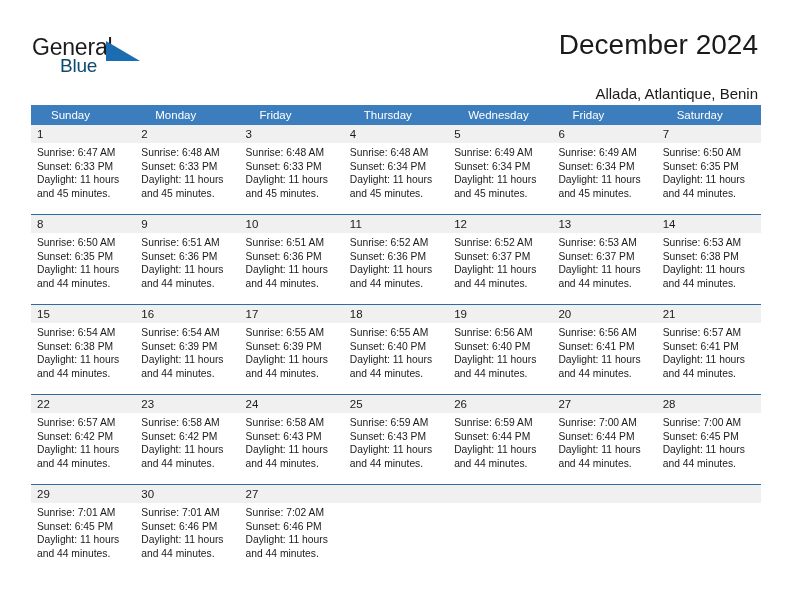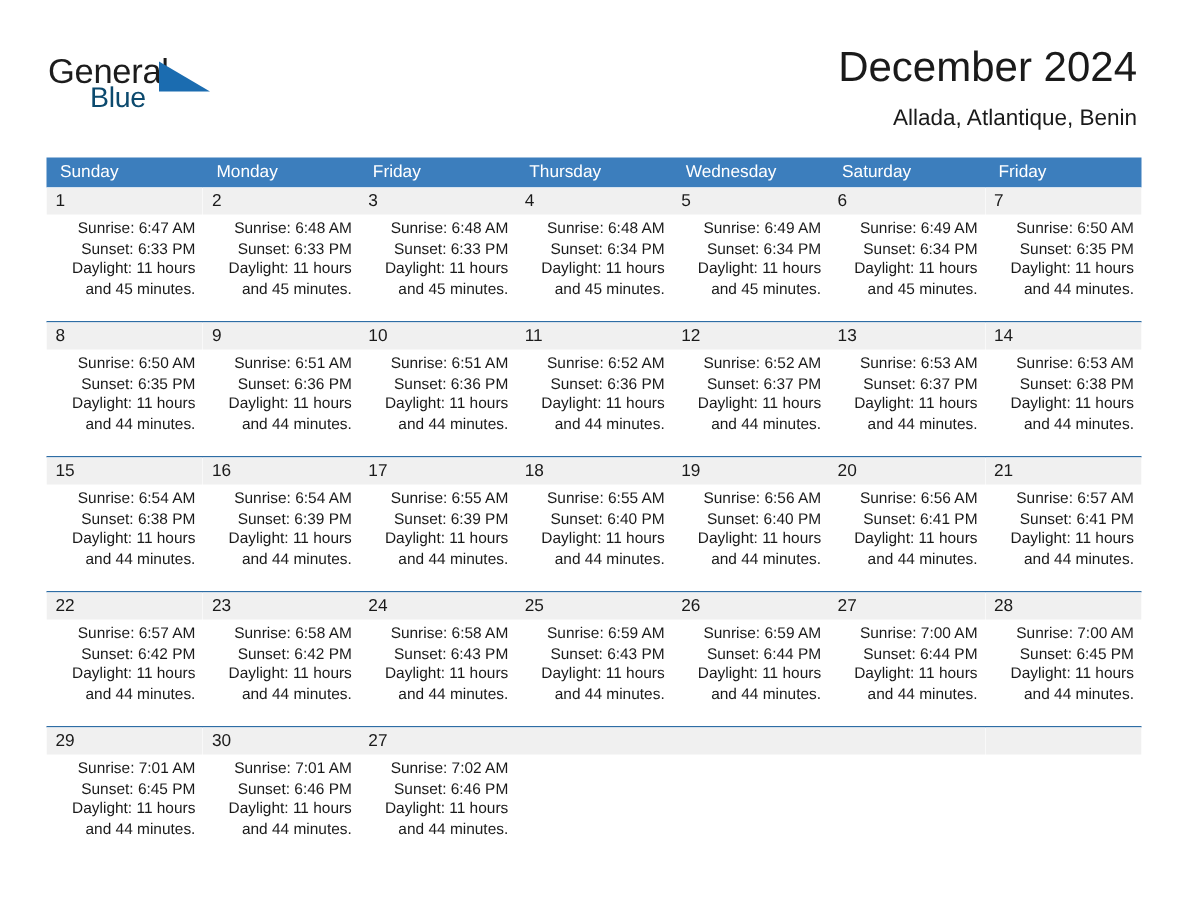--- a/index.html
+++ b/index.html
@@ -73,21 +73,21 @@
     text-align: right;
   }
   .cal-title {
     font-size: 28px;
     font-weight: normal;
     color: #1a1a1a;
     line-height: 33px;
     white-space: nowrap;
   }
   .cal-subtitle {
-    margin-top: 9px;
+    margin-top: 24px;
     font-size: 15px;
     font-weight: normal;
     color: #1a1a1a;
     line-height: 18px;
     white-space: nowrap;
   }
 
   
   .calendar {
     position: absolute;
@@ -100,21 +100,21 @@
     display: flex;
     width: 730px;
     background: #3c7ebd;
   }
   .dow-cell {
     flex: 1 1 0;
     height: 20px;
     line-height: 20px;
     color: #ffffff;
     font-size: 11.5px;
-    padding-left: 9px;
+    padding-left: 20px;
     box-sizing: border-box;
     white-space: nowrap;
     overflow: hidden;
   }
 
   .week-row {
     display: flex;
     width: 730px;
     border-top: 1px solid #2e6da4;
     box-sizing: border-box;
@@ -141,21 +141,20 @@
   .day-num {
     font-size: 11.5px;
     color: #1a1a1a;
     line-height: 18px;
     padding-left: 6px;
     display: block;
   }
 
   .day-body {
     padding: 3px 5px 0 6px;
-    text-align: right;
   }
   .day-line {
     font-size: 10.3px;
     line-height: 13.6px;
     color: #1a1a1a;
     white-space: nowrap;
   }
 </style>
 </head>
 <body>
@@ -178,22 +177,22 @@
   </div>
 
   <div class="calendar">
 
     <div class="dow-row">
       <div class="dow-cell">Sunday</div>
       <div class="dow-cell">Monday</div>
       <div class="dow-cell">Friday</div>
       <div class="dow-cell">Thursday</div>
       <div class="dow-cell">Wednesday</div>
+      <div class="dow-cell">Friday</div>
       <div class="dow-cell">Saturday</div>
-      <div class="dow-cell">Friday</div>
     </div>
 
     <div class="week-row first">
       <div class="day-cell">
         <div class="day-num-band">
             <span class="day-num">1</span>
           </div>
         <div class="day-body">
           <div class="day-line">Sunrise: 6:47 AM</div>
           <div class="day-line">Sunset: 6:33 PM</div>

